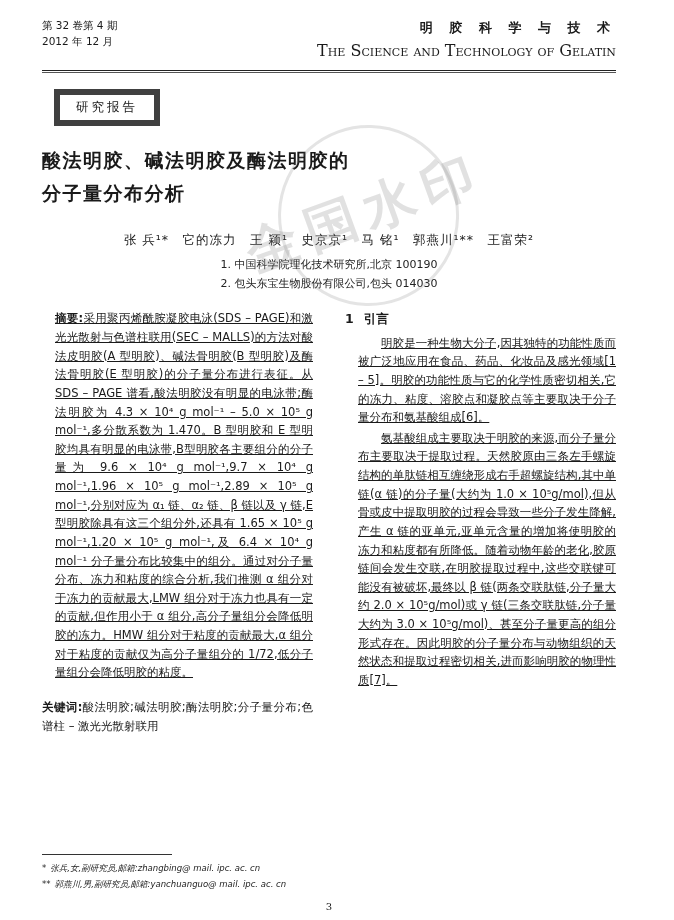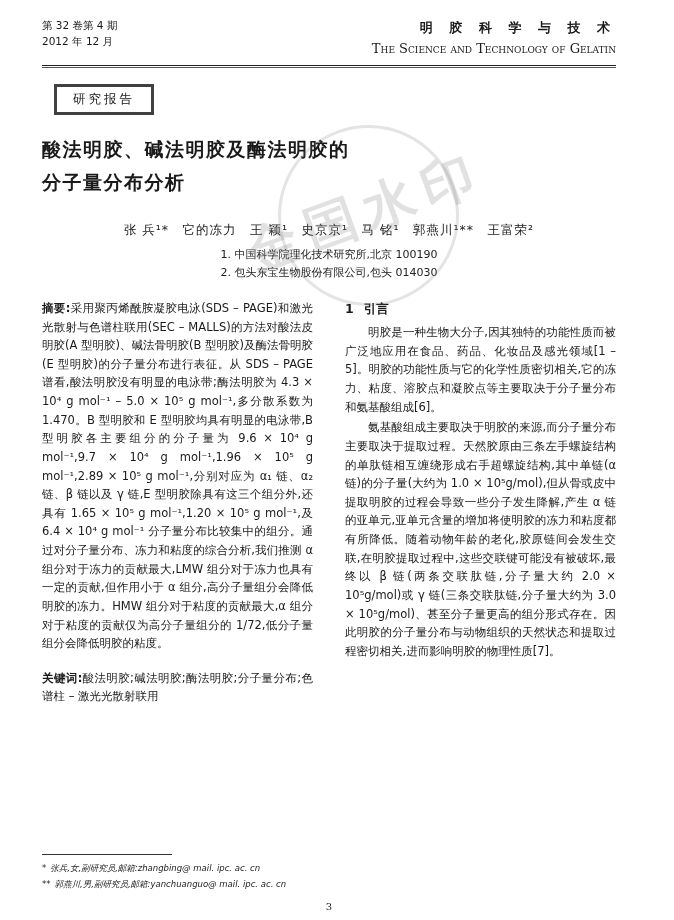--- a/index.html
+++ b/index.html
@@ -29,34 +29,34 @@
   }
   .mh-left{width:150px;}
   .mh-right{width:150px;text-align:right;font-family:"DejaVu Serif","Liberation Serif",serif;}
   .mh-center{flex:1;text-align:right;}
   .mh-center .cn{
     font-size:13px;letter-spacing:6px;
     font-family:"DejaVu Sans","Liberation Sans",sans-serif;
     font-weight:600;
   }
   .mh-center .en{
-    font-size:13px;margin-top:1px;
+    font-size:16px;margin-top:1px;
     font-family:"DejaVu Serif","Liberation Serif",serif;
     font-variant:small-caps;
   }
   .rule{
     border:0;border-top:1px solid #222;margin:3px 0 0 0;height:0;
   }
   .rule.thin{border-top:1px solid #555;margin-top:1px;}
 
   
   .catwrap{margin-top:16px;}
   .catbox{
     display:inline-block;
-    border:3px solid #404040;
+    border:6px solid #404040;
     padding:4px 16px;
     font-size:12.5px;
     letter-spacing:3px;
     margin-left:12px;
   }
 
   
   .title{
     font-size:19px;
     font-weight:700;
@@ -85,21 +85,21 @@
   
   .cols{
     display:flex;
     margin-top:16px;
     font-size:11.5px;
     line-height:1.62;
   }
   .col{width:50%;box-sizing:border-box;}
   .col.left{padding-right:16px;}
   .col.right{padding-left:16px;}
-  .col p{margin:0 0 2px 0;text-align:justify;}
+  .col p{margin:0 0 2px 13px;text-align:justify;text-decoration:underline;}
   .lead{font-weight:600;}
   .indent{text-indent:2em;}
   .seclabel{
     font-size:12.5px;
     font-weight:600;
     margin:0 0 4px 0;
   }
   .seclabel .num{margin-right:10px;}
 
   .keywords{margin-top:16px;font-size:11.5px;line-height:1.62;text-align:justify;}

